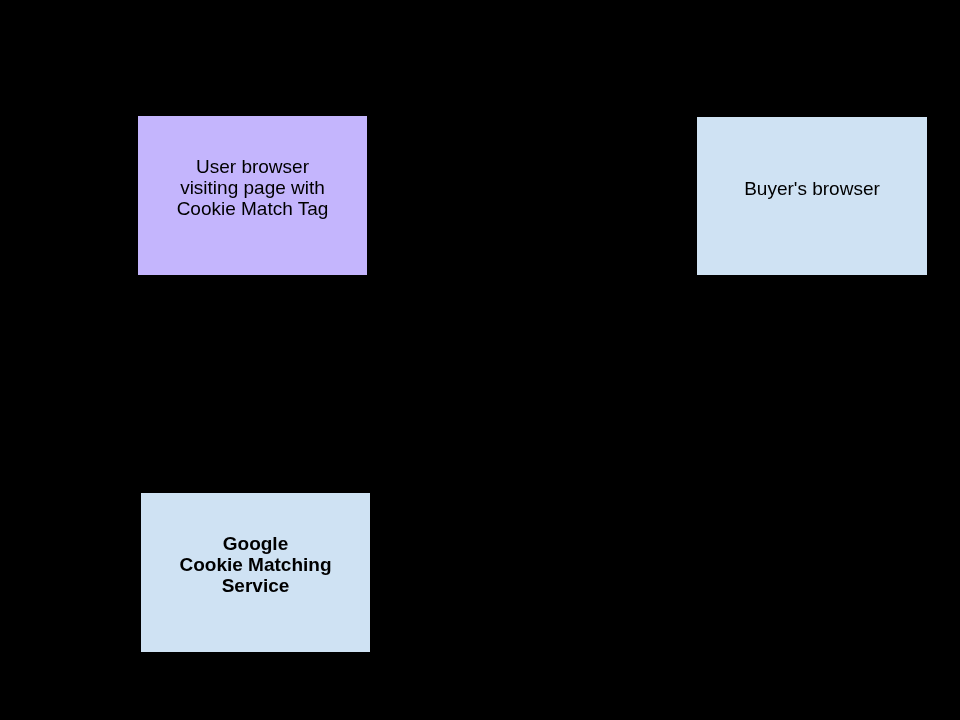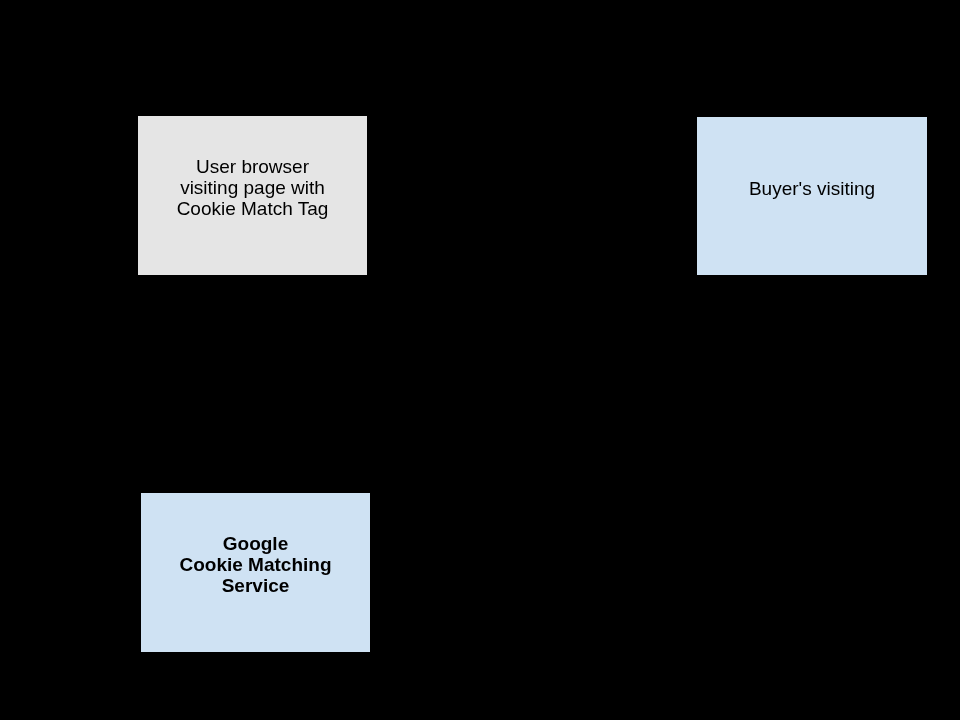--- a/index.html
+++ b/index.html
@@ -56,28 +56,28 @@
     top: 492px;
     width: 231px;
     height: 161px;
   }
 </style>
 </head>
 <body style="background: rgb(0, 0, 0);">
 
 <div class="canvas">
 
-  <div class="node" id="node-user-browser" style="background: #e5e5e5; border-color: rgb(0, 0, 0);">
+  <div class="node" id="node-user-browser" style="background: #c4b5fd; border-color: rgb(0, 0, 0);">
     <span class="node-label" style="color: rgb(0, 0, 0);">User browser
 visiting page with
 Cookie Match Tag</span>
   </div>
 
   <div class="node" id="node-buyers-service" style="background: rgb(207, 226, 243); border-color: rgb(0, 0, 0);">
-    <span class="node-label" style="color: rgb(0, 0, 0);">Buyer's visiting</span>
+    <span class="node-label" style="color: rgb(0, 0, 0);">Buyer's browser</span>
   </div>
 
   <div class="node" id="node-google-cookie-matching-service" style="background: rgb(207, 226, 243); border-color: rgb(0, 0, 0); font-weight: bold;">
     <span class="node-label" style="color: rgb(0, 0, 0);">Google
 Cookie Matching
 Service</span>
   </div>
 
 </div>
 

